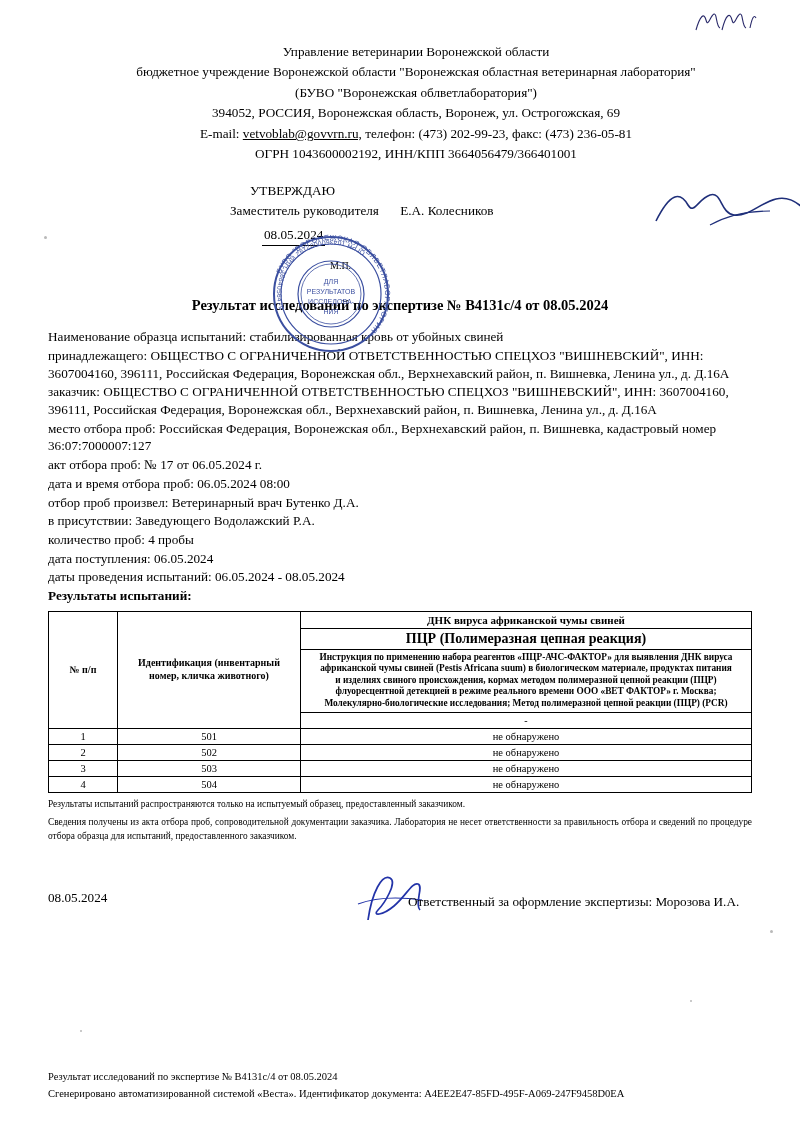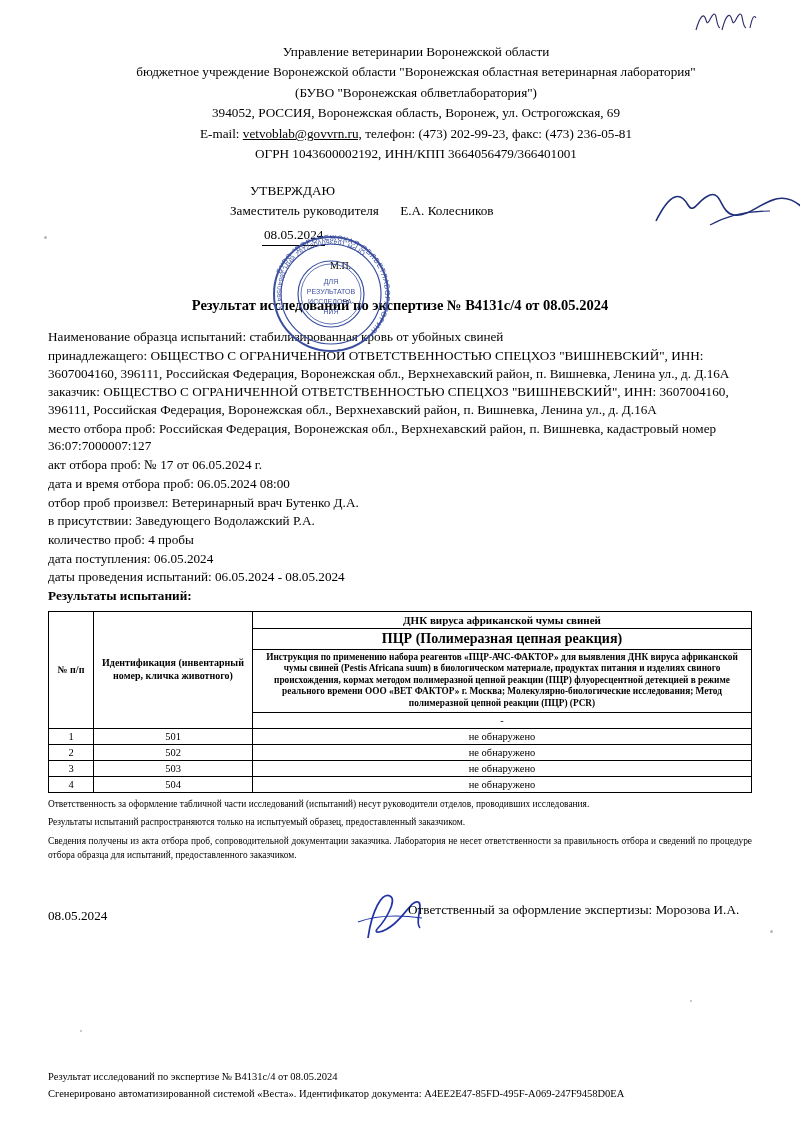--- a/index.html
+++ b/index.html
@@ -114,21 +114,21 @@
   }
   
   table.res {
     margin: 6px 48px 0 48px;
     border-collapse: collapse;
     width: 704px;
     font-size: 10px;
   }
   table.res td, table.res th {
     border: 1px solid #000;
-    padding: 2px 5px;
+    padding: 2px 17px;
     text-align: center;
     vertical-align: middle;
   }
   .th-main { font-weight: bold; font-size: 11px; padding: 3px; }
   .th-sub { font-weight: bold; font-size: 14px; padding: 2px; }
   .th-desc {
     font-weight: bold;
     font-size: 9.3px;
     line-height: 1.25;
     text-align: justify;
@@ -155,21 +155,21 @@
     height: 40px;
   }
   .bottom-sign .bs-date {
     position: absolute;
     left: 0;
     top: 12px;
   }
   .bottom-sign .bs-text {
     position: absolute;
     left: 360px;
-    top: 6px;
+    top: 16px;
     white-space: nowrap;
   }
   .sig-bottom {
     position: absolute;
     left: 300px;
     top: -8px;
     width: 90px;
     height: 56px;
     pointer-events: none;
   }
@@ -325,21 +325,20 @@
       </tr>
       <tr>
         <td class="num-cell">4</td>
         <td class="id-cell">504</td>
         <td class="res-cell">не обнаружено</td>
       </tr>
     </tbody>
   </table>
 
   <div class="notes">
-    <p>Ответственность за оформление табличной части исследований (испытаний) несут руководители отделов, проводивших исследования.</p>
     <p>Результаты испытаний распространяются только на испытуемый образец, предоставленный заказчиком.</p>
     <p>Сведения получены из акта отбора проб, сопроводительной документации заказчика. Лаборатория не несет ответственности за правильность отбора и сведений по процедуре отбора образца для испытаний, предоставленного заказчиком.</p>
   </div>
 
   <div class="bottom-sign">
     <span class="bs-date">08.05.2024</span>
     <svg class="sig-bottom" viewBox="0 0 90 56">
       <path d="M20 50 C24 22, 34 4, 42 8 C50 12, 36 34, 30 40 C24 46, 34 46, 46 36 C58 26, 64 12, 70 14 C76 16, 66 34, 72 40" fill="none" stroke="#2233a8" stroke-width="1.7"></path>
       <path d="M10 34 C26 28, 46 26, 74 30" fill="none" stroke="#2233a8" stroke-width="1.2"></path>
     </svg>

